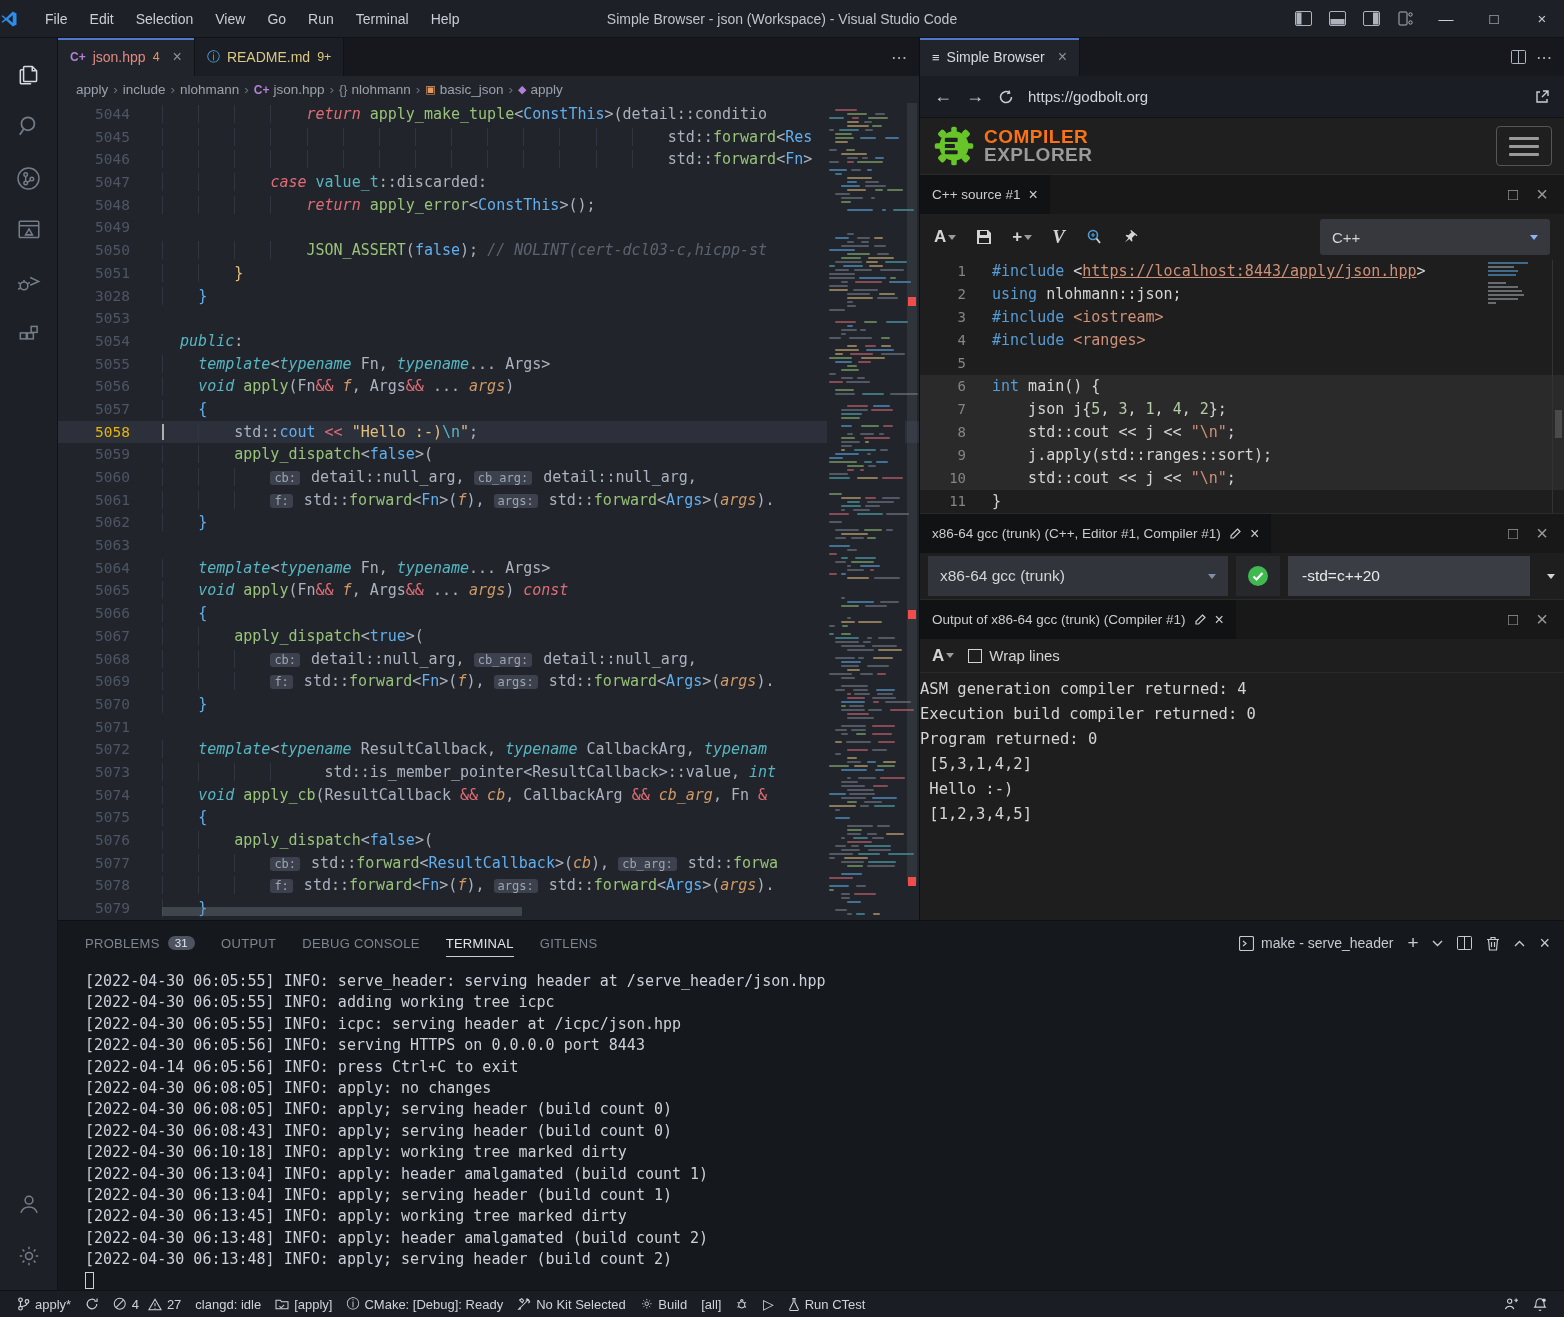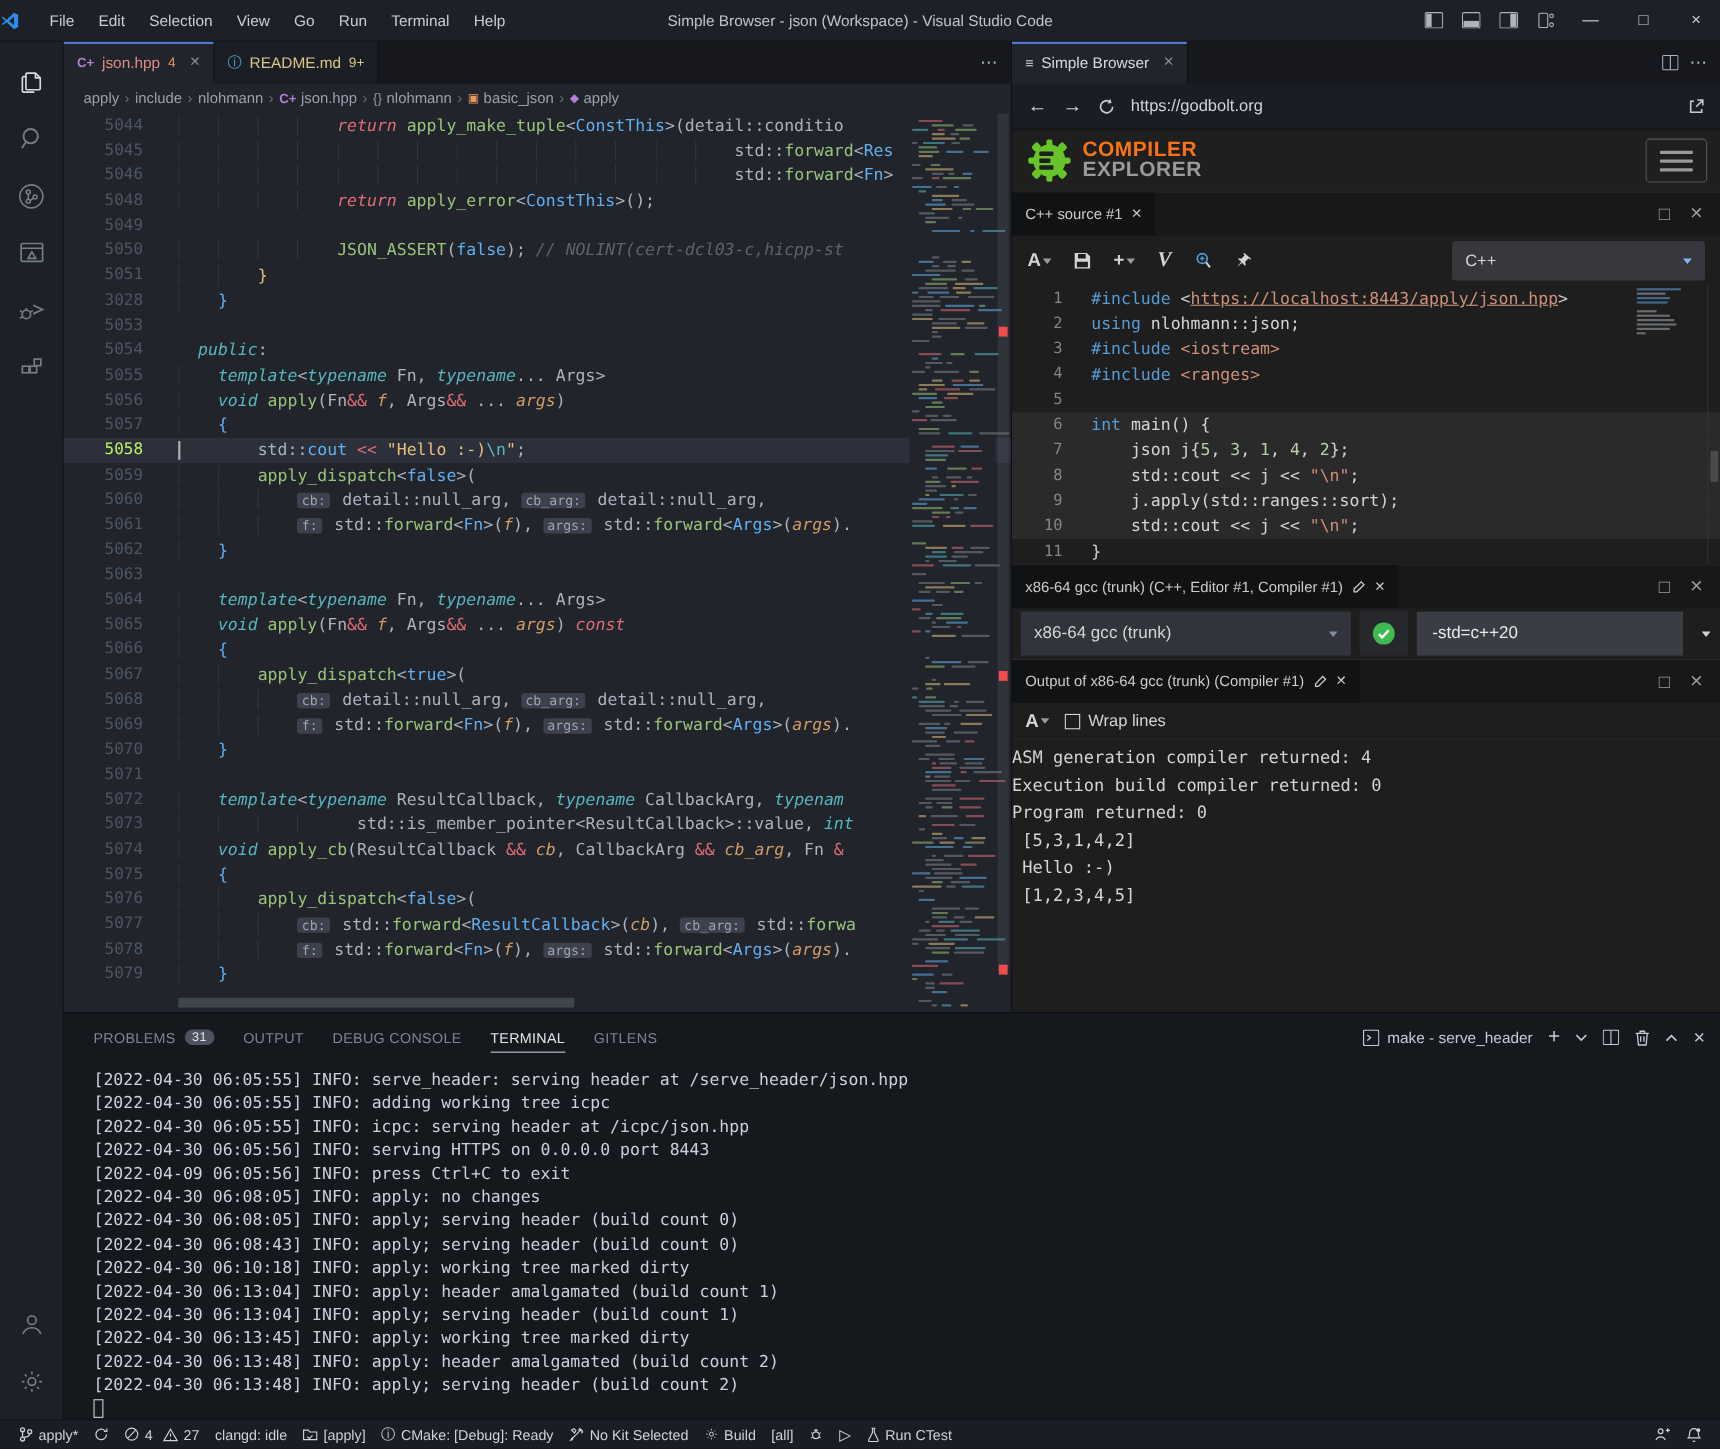--- a/index.html
+++ b/index.html
@@ -50,21 +50,21 @@
   .ci-cpp { color:#b180d7; font-weight:bold; font-size:12px; }
   .ci-braces { color:#8a919e; font-size:12.5px; }
   .ci-class { color:#e5995c; font-size:11px; }
   .ci-method { color:#b180d7; font-size:11px; }
 
   #code-viewport { position:relative; flex:1; overflow:hidden; background:#21252b; }
   .code-line { height:22.7px; line-height:22.7px; white-space:pre; font-size:15px; display:flex; position:relative; }
   .code-line .gutter { flex:0 0 72px; text-align:right; padding-right:0; color:#4d5565; font-size:14.5px; }
   .code-line .lcontent { padding-left:32px; white-space:pre; }
   .code-line.cur { background:#2b303b; }
-  .code-line.cur .gutter { color:#bef264; }
+  .code-line.cur .gutter { color:#eab308; }
   .code-line.cur .lcontent::before { content:""; position:absolute; left:104px; top:3px; bottom:3px; width:2px; background:#aeafad; }
   .ind { box-shadow:inset 1px 0 0 #2f3541; }
   .s-txt { color:#abb2bf; } .s-kw { color:#e06c75; } .s-kwi { color:#e06c75; font-style:italic; }
   .s-cyn_i { color:#56b6c2; font-style:italic; } .s-cyn { color:#56b6c2; }
   .s-fn { color:#98c379; } .s-blu { color:#61afef; } .s-par { color:#d19a66; font-style:italic; }
   .s-str { color:#e5c07b; } .s-esc { color:#56b6c2; } .s-cmt { color:#5c6370; font-style:italic; }
   .s-gold { color:#e5c07b; } .s-blub { color:#61afef; }
   .s-hint { background:#3c414d; color:#9da5b3; border-radius:3px; font-size:12px; padding:0 4px; margin-right:2px; }
 
   #minimap { position:absolute; top:0; right:14px; width:78px; bottom:0; background:#21252b; }
@@ -328,20 +328,21 @@
                 <span class="ci-method">◆</span>
                 <span>apply</span>
               </span>
             </div>
 
           <div id="code-viewport" class="mono">
             <div id="code-lines">
                 <div class="code-line"><span class="gutter">5044</span><span class="lcontent"><span class="ind">    </span><span class="ind">    </span><span class="ind">    </span><span class="ind">    </span><span class="s-kwi">return </span><span class="s-fn">apply_make_tuple</span><span class="s-txt">&lt;</span><span class="s-blu">ConstThis</span><span class="s-txt">&gt;(detail::conditio</span></span></div>
                 <div class="code-line"><span class="gutter">5045</span><span class="lcontent"><span class="ind">    </span><span class="ind">    </span><span class="ind">    </span><span class="ind">    </span><span class="ind">    </span><span class="ind">    </span><span class="ind">    </span><span class="ind">    </span><span class="ind">    </span><span class="ind">    </span><span class="ind">    </span><span class="ind">    </span><span class="ind">    </span><span class="ind">    </span><span class="s-txt">std::</span><span class="s-fn">forward</span><span class="s-txt">&lt;</span><span class="s-blu">Res</span></span></div>
                 <div class="code-line"><span class="gutter">5046</span><span class="lcontent"><span class="ind">    </span><span class="ind">    </span><span class="ind">    </span><span class="ind">    </span><span class="ind">    </span><span class="ind">    </span><span class="ind">    </span><span class="ind">    </span><span class="ind">    </span><span class="ind">    </span><span class="ind">    </span><span class="ind">    </span><span class="ind">    </span><span class="ind">    </span><span class="s-txt">std::</span><span class="s-fn">forward</span><span class="s-txt">&lt;</span><span class="s-blu">Fn</span><span class="s-txt">&gt;</span></span></div>
+                <div class="code-line"><span class="gutter">5047</span><span class="lcontent"><span class="ind">    </span><span class="ind">    </span><span class="ind">    </span><span class="s-kwi">case </span><span class="s-cyn">value_t</span><span class="s-txt">::discarded:</span></span></div>
                 <div class="code-line"><span class="gutter">5048</span><span class="lcontent"><span class="ind">    </span><span class="ind">    </span><span class="ind">    </span><span class="ind">    </span><span class="s-kwi">return </span><span class="s-fn">apply_error</span><span class="s-txt">&lt;</span><span class="s-blu">ConstThis</span><span class="s-txt">&gt;();</span></span></div>
                 <div class="code-line"><span class="gutter">5049</span></div>
                 <div class="code-line"><span class="gutter">5050</span><span class="lcontent"><span class="ind">    </span><span class="ind">    </span><span class="ind">    </span><span class="ind">    </span><span class="s-fn">JSON_ASSERT</span><span class="s-txt">(</span><span class="s-blu">false</span><span class="s-txt">); </span><span class="s-cmt">// NOLINT(cert-dcl03-c,hicpp-st</span></span></div>
                 <div class="code-line"><span class="gutter">5051</span><span class="lcontent"><span class="ind">    </span><span class="ind">    </span><span class="s-gold">}</span></span></div>
                 <div class="code-line"><span class="gutter">3028</span><span class="lcontent"><span class="ind">    </span><span class="s-blub">}</span></span></div>
                 <div class="code-line"><span class="gutter">5053</span><span class="lcontent"></span></div>
                 <div class="code-line"><span class="gutter">5054</span><span class="lcontent">  <span class="s-cyn_i">public</span><span class="s-txt">:</span></span></div>
                 <div class="code-line"><span class="gutter">5055</span><span class="lcontent"><span class="ind">    </span><span class="s-cyn_i">template</span><span class="s-txt">&lt;</span><span class="s-cyn_i">typename</span><span class="s-txt"> Fn, </span><span class="s-cyn_i">typename</span><span class="s-txt">... Args&gt;</span></span></div>
                 <div class="code-line"><span class="gutter">5056</span><span class="lcontent"><span class="ind">    </span><span class="s-cyn_i">void </span><span class="s-fn">apply</span><span class="s-txt">(Fn</span><span class="s-kw">&amp;&amp;</span><span class="s-par"> f</span><span class="s-txt">, Args</span><span class="s-kw">&amp;&amp;</span><span class="s-txt"> ... </span><span class="s-par">args</span><span class="s-txt">)</span></span></div>
                 <div class="code-line"><span class="gutter">5057</span><span class="lcontent"><span class="ind">    </span><span class="s-blub">{</span></span></div>
@@ -953,21 +954,21 @@
                 </svg>
               </span>
             <span style="font-size:18px;">×</span>
           </div>
         </div>
         <div id="terminal-body" class="mono">
             <div class="term-line">[2022-04-30 06:05:55] INFO: serve_header: serving header at /serve_header/json.hpp</div>
             <div class="term-line">[2022-04-30 06:05:55] INFO: adding working tree icpc</div>
             <div class="term-line">[2022-04-30 06:05:55] INFO: icpc: serving header at /icpc/json.hpp</div>
             <div class="term-line">[2022-04-30 06:05:56] INFO: serving HTTPS on 0.0.0.0 port 8443</div>
-            <div class="term-line">[2022-04-09 06:05:56] INFO: press Ctrl+C to exit</div>
+            <div class="term-line">[2022-04-14 06:05:56] INFO: press Ctrl+C to exit</div>
             <div class="term-line">[2022-04-30 06:08:05] INFO: apply: no changes</div>
             <div class="term-line">[2022-04-30 06:08:05] INFO: apply; serving header (build count 0)</div>
             <div class="term-line">[2022-04-30 06:08:43] INFO: apply; serving header (build count 0)</div>
             <div class="term-line">[2022-04-30 06:10:18] INFO: apply: working tree marked dirty</div>
             <div class="term-line">[2022-04-30 06:13:04] INFO: apply: header amalgamated (build count 1)</div>
             <div class="term-line">[2022-04-30 06:13:04] INFO: apply; serving header (build count 1)</div>
             <div class="term-line">[2022-04-30 06:13:45] INFO: apply: working tree marked dirty</div>
             <div class="term-line">[2022-04-30 06:13:48] INFO: apply: header amalgamated (build count 2)</div>
             <div class="term-line">[2022-04-30 06:13:48] INFO: apply; serving header (build count 2)</div>
             <div class="term-line"><span class="term-cursor"></span></div>

